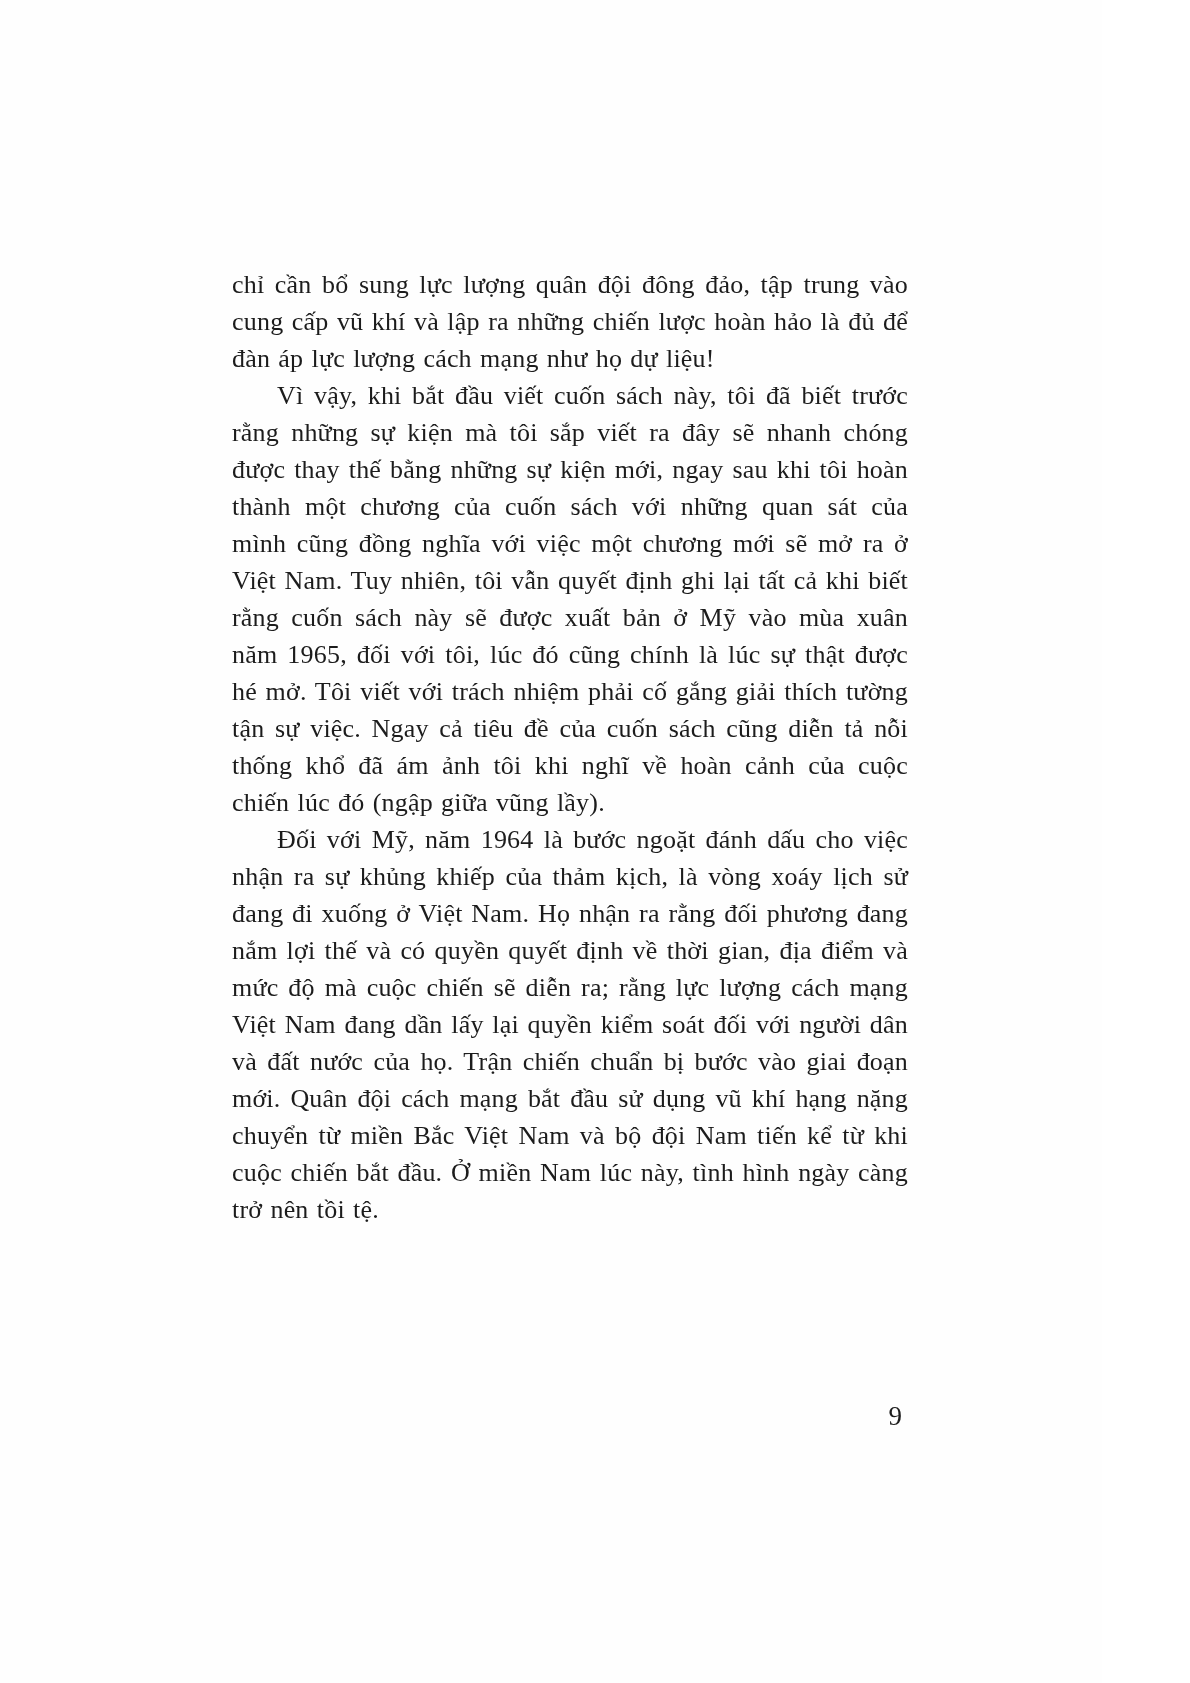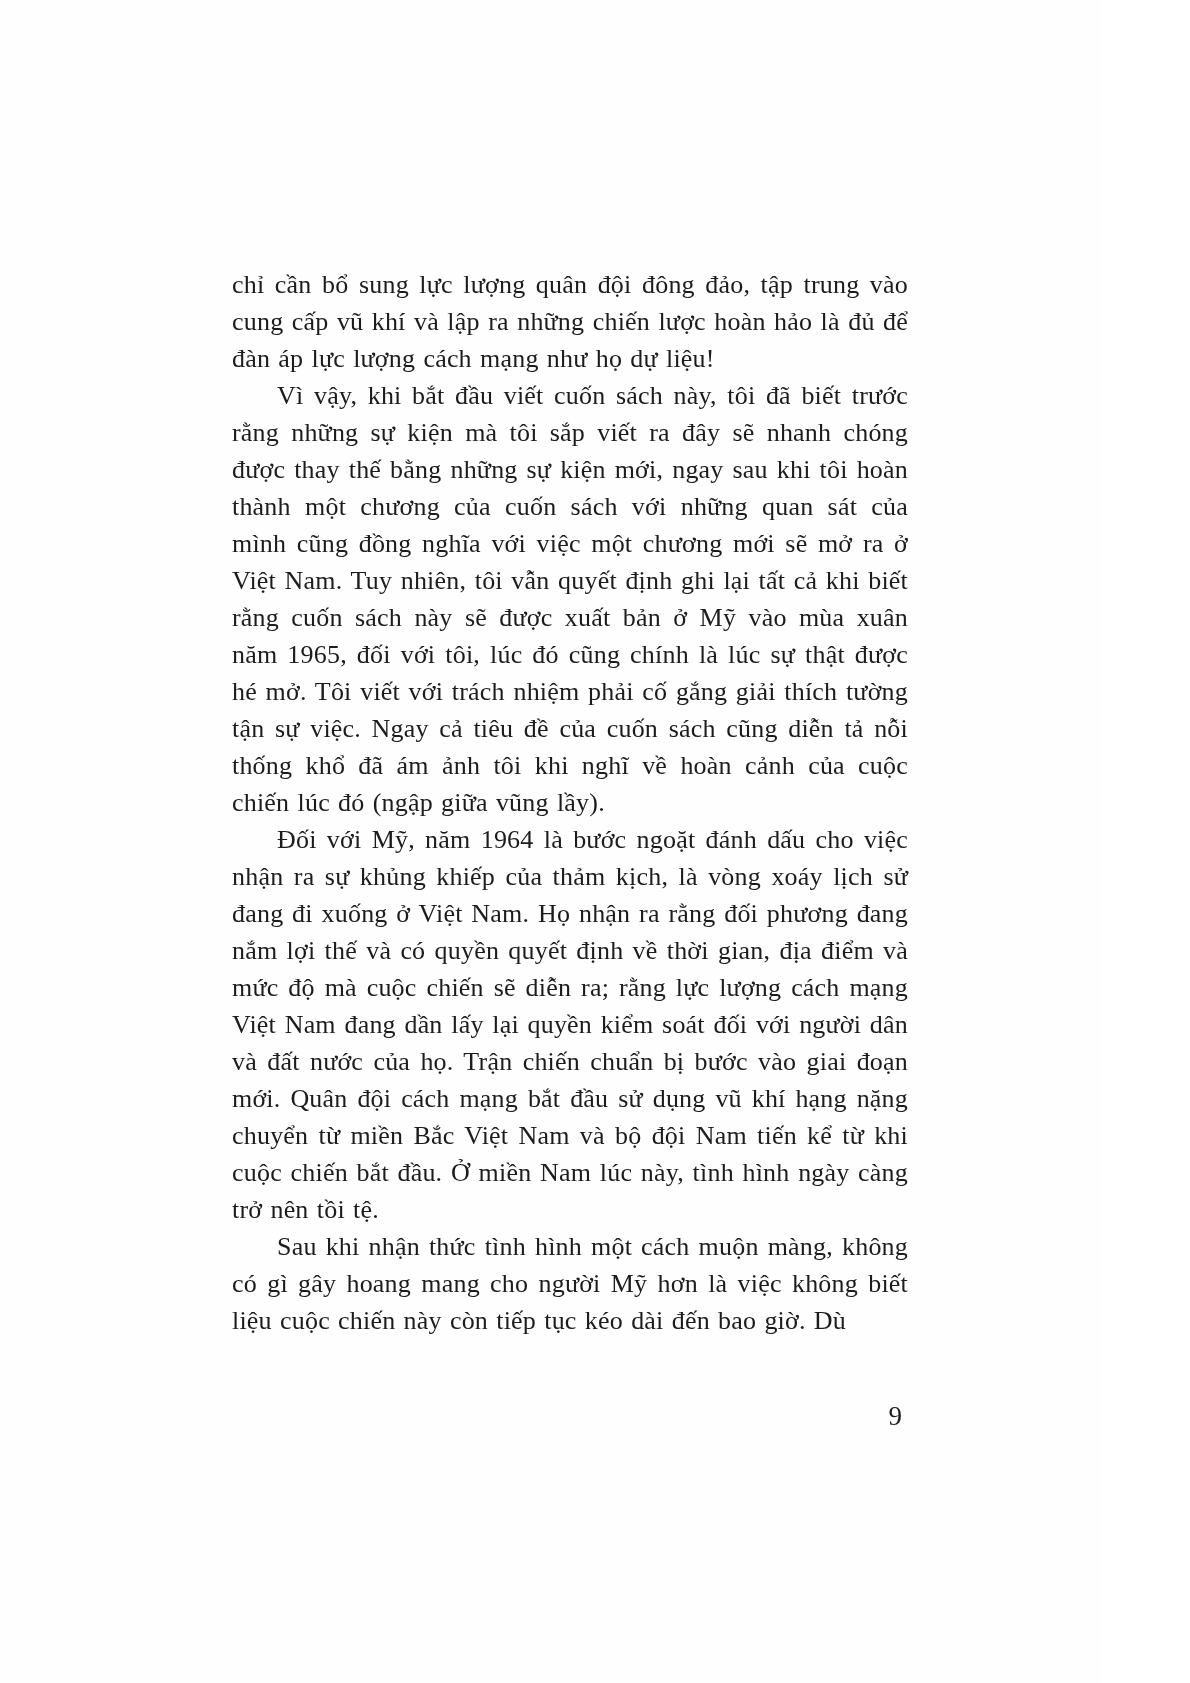--- a/index.html
+++ b/index.html
@@ -45,16 +45,15 @@
   }
 </style>
 </head>
 <body>
 
 <div class="book-page">
   <div class="text-block">
     <p>chỉ cần bổ sung lực lượng quân đội đông đảo, tập trung vào cung cấp vũ khí và lập ra những chiến lược hoàn hảo là đủ để đàn áp lực lượng cách mạng như họ dự liệu!</p>
     <p class="indent">Vì vậy, khi bắt đầu viết cuốn sách này, tôi đã biết trước rằng những sự kiện mà tôi sắp viết ra đây sẽ nhanh chóng được thay thế bằng những sự kiện mới, ngay sau khi tôi hoàn thành một chương của cuốn sách với những quan sát của mình cũng đồng nghĩa với việc một chương mới sẽ mở ra ở Việt Nam. Tuy nhiên, tôi vẫn quyết định ghi lại tất cả khi biết rằng cuốn sách này sẽ được xuất bản ở Mỹ vào mùa xuân năm 1965, đối với tôi, lúc đó cũng chính là lúc sự thật được hé mở. Tôi viết với trách nhiệm phải cố gắng giải thích tường tận sự việc. Ngay cả tiêu đề của cuốn sách cũng diễn tả nỗi thống khổ đã ám ảnh tôi khi nghĩ về hoàn cảnh của cuộc chiến lúc đó (ngập giữa vũng lầy).</p>
     <p class="indent">Đối với Mỹ, năm 1964 là bước ngoặt đánh dấu cho việc nhận ra sự khủng khiếp của thảm kịch, là vòng xoáy lịch sử đang đi xuống ở Việt Nam. Họ nhận ra rằng đối phương đang nắm lợi thế và có quyền quyết định về thời gian, địa điểm và mức độ mà cuộc chiến sẽ diễn ra; rằng lực lượng cách mạng Việt Nam đang dần lấy lại quyền kiểm soát đối với người dân và đất nước của họ. Trận chiến chuẩn bị bước vào giai đoạn mới. Quân đội cách mạng bắt đầu sử dụng vũ khí hạng nặng chuyển từ miền Bắc Việt Nam và bộ đội Nam tiến kể từ khi cuộc chiến bắt đầu. Ở miền Nam lúc này, tình hình ngày càng trở nên tồi tệ.</p>
-    <p class="indent">Sau khi nhận thức tình hình một cách muộn màng, không có gì gây hoang mang cho người Mỹ hơn là việc không biết liệu cuộc chiến này còn tiếp tục kéo dài đến bao giờ. Dù</p>
   </div>
   <div class="page-number">9</div>
 </div>
 
 </body></html>

